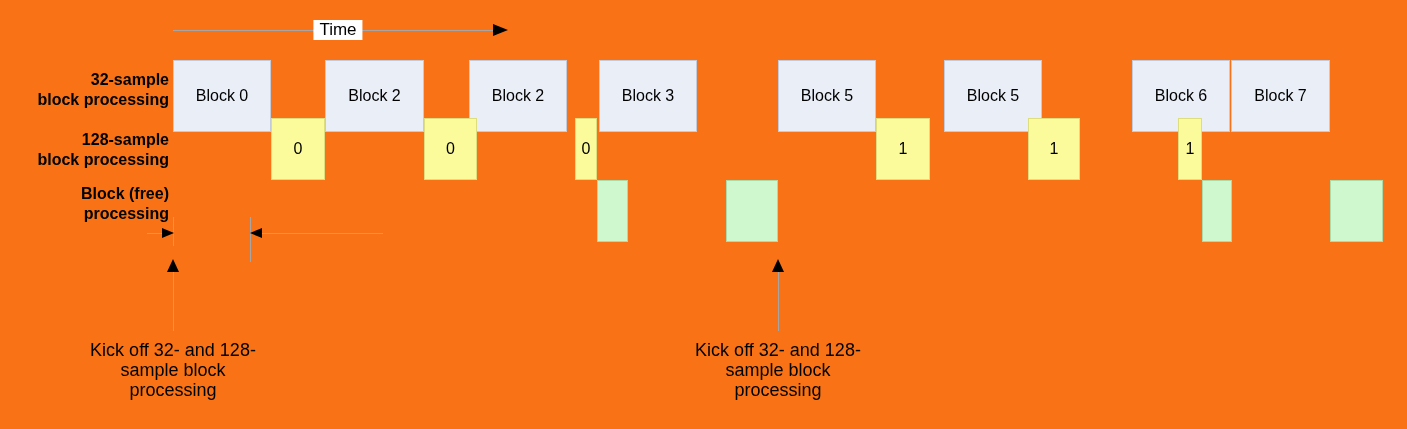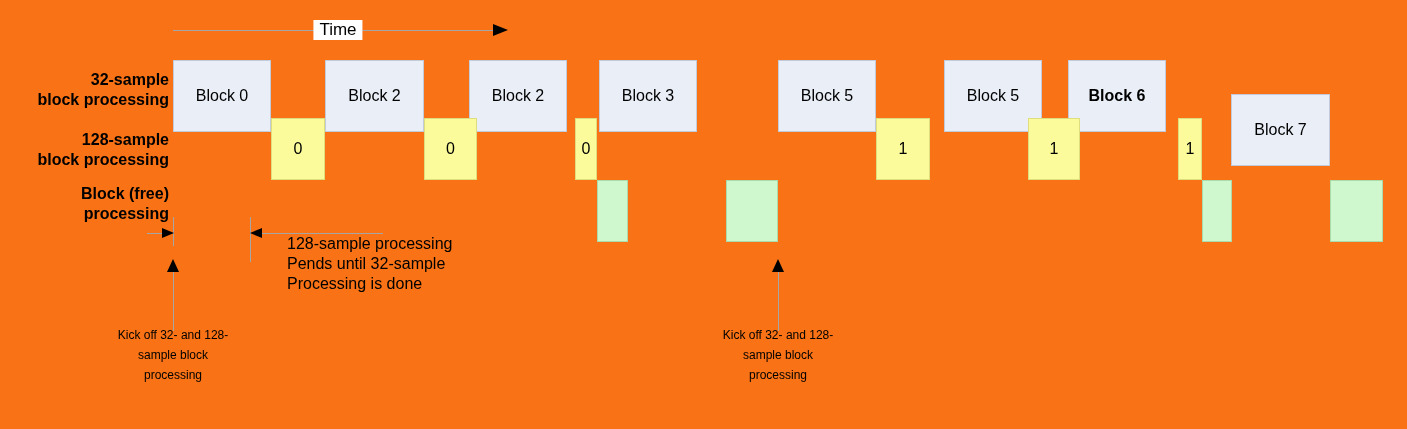--- a/index.html
+++ b/index.html
@@ -18,21 +18,21 @@
   .time-label{position:absolute;top:20px;left:338px;transform:translateX(-50%);background:#fff;padding:0 6px;font-size:17px;}
   
   .rowlabel{position:absolute;left:8px;width:161px;text-align:right;font-size:16px;line-height:20px;font-weight:bold;}
   
   .box{position:absolute;box-sizing:border-box;border:1px solid;display:flex;align-items:center;justify-content:center;font-size:16px;}
   .b32{top:60px;height:72px;background:var(--b32-fill);border-color:var(--b32-border);}
   .b128{top:118px;height:62px;background:var(--b128-fill);border-color:var(--b128-border);}
   .bfree{top:180px;height:62px;background:var(--free-fill);border-color:var(--free-border);}
   
   .pend-note{position:absolute;left:287px;top:234px;font-size:16px;line-height:20px;text-align:left;}
-  .kick-note{position:absolute;top:325px;width:210px;font-size:12px;line-height:20px;text-align:center;}
+  .kick-note{position:absolute;top:340px;width:210px;font-size:18px;line-height:20px;text-align:center;}
 </style>
 </head>
 <body>
 
 <div class="stage" style="color: rgb(0, 0, 0);">
 
   <div class="hline" style="left:173px;top:30px;width:320px;"></div>
   <div class="ah-right ah-time" style="left:493px;top:24px;"></div>
   <span class="time-label">Time</span>
 
@@ -49,46 +49,41 @@
     <span>processing</span>
   </div>
 
   <div>
       <div class="box b32" style="left: 173px; width: 98px;">Block 0</div>
       <div class="box b32" style="left: 325px; width: 99px;">Block 2</div>
       <div class="box b32" style="left: 469px; width: 98px;">Block 2</div>
       <div class="box b32" style="left: 599px; width: 98px;">Block 3</div>
       <div class="box b32" style="left: 778px; width: 98px;">Block 5</div>
       <div class="box b32" style="left: 930px; width: 98px; margin-left: 14px;">Block 5</div>
-      <div class="box b32" style="left: 1068px; width: 98px; font-weight: bold;">Block 6</div>
-      <div class="box b32" style="left: 1231px; width: 99px; margin-top: 34px;">Block 7</div>
+      <div class="box b32" style="left: 1132px; width: 98px;">Block 6</div>
+      <div class="box b32" style="left: 1231px; width: 99px;">Block 7</div>
       <div class="box b128" style="left: 271px; width: 54px;">0</div>
       <div class="box b128" style="left: 424px; width: 53px;">0</div>
       <div class="box b128" style="left: 575px; width: 22px;">0</div>
       <div class="box b128" style="left: 876px; width: 54px;">1</div>
       <div class="box b128" style="left: 1028px; width: 52px;">1</div>
       <div class="box b128" style="left: 1178px; width: 24px;">1</div>
       <div class="box bfree" style="left: 597px; width: 31px;"></div>
       <div class="box bfree" style="left: 726px; width: 52px;"></div>
       <div class="box bfree" style="left: 1202px; width: 30px;"></div>
       <div class="box bfree" style="left: 1330px; width: 53px;"></div>
     </div>
 
   <div class="vline" style="left:173px;top:217px;height:29px;"></div>
   <div class="vline" style="left:250px;top:217px;height:45px;"></div>
   <div class="hline" style="left:147px;top:233px;width:16px;"></div>
   <div class="ah-right" style="left:162px;top:228px;"></div>
   <div class="ah-left" style="left:250px;top:228px;"></div>
   <div class="hline" style="left:262px;top:233px;width:121px;"></div>
 
-  <div class="pend-note">
-    <div>128-sample processing</div>
-    <div>Pends until 32-sample</div>
-    <div>Processing is done</div>
-  </div>
 
   <div class="ah-up" style="left:167px;top:259px;"></div>
   <div class="vline" style="left:173px;top:272px;height:59px;"></div>
   <div class="kick-note" style="left:68px;">
     <div>Kick off 32- and 128-</div>
     <div>sample block</div>
     <div>processing</div>
   </div>
 
   <div class="ah-up" style="left:772px;top:259px;"></div>

